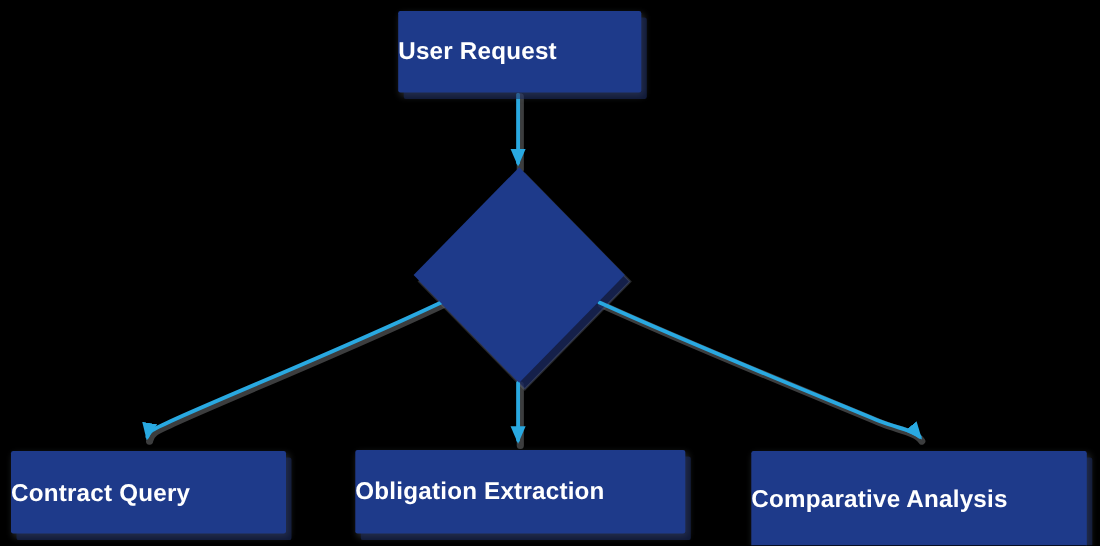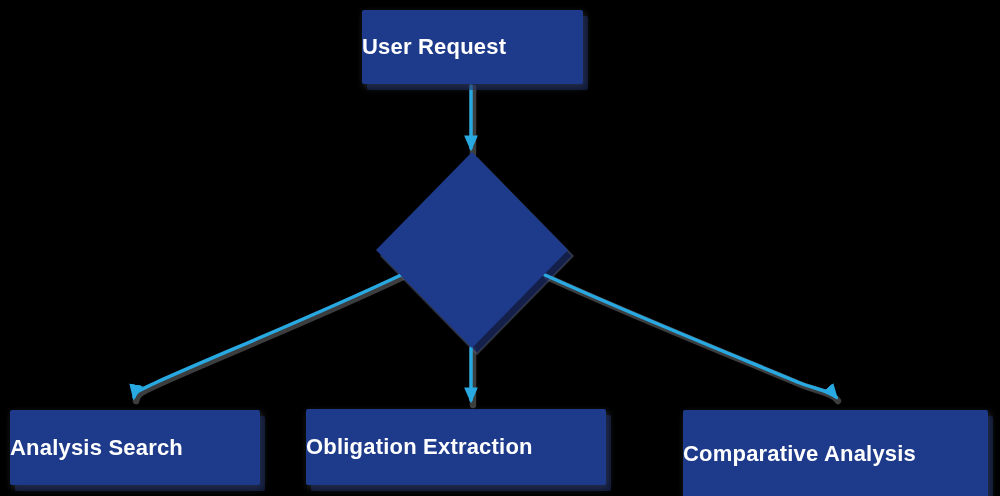--- a/index.html
+++ b/index.html
@@ -19,21 +19,21 @@
     position:absolute;
     display:flex;align-items:center;justify-content:flex-start;
     background:var(--node-fill,#1e3a8a);
     color:var(--node-text,#fff);
     font-size:22px;font-weight:600;letter-spacing:.2px;
     border-radius:2px;
     box-shadow:5px 6px 0 rgba(28,44,98,.55), 2px 3px 7px rgba(122,126,132,.38);
   }
   #node-user-request{left:362px;top:10px;width:221px;height:74px;}
   #node-contract-search{left:10px;top:410px;width:250px;height:75px;}
-  #node-obligation-extraction{left:306px;top:409px;width:300px;height:76px;}
+  #node-obligation-extraction{left:323px;top:409px;width:300px;height:76px;}
   #node-comparative-analysis{left:683px;top:410px;width:305px;height:88px;}
   .diamond-label{
     position:absolute;left:377px;top:153px;width:191px;height:194px;
     display:flex;align-items:center;justify-content:center;
     color:var(--node-text,#fff);
     font-size:22px;font-weight:600;letter-spacing:.2px;
     pointer-events:none;
   }
   .edge-shadow{
     stroke:var(--edge-shadow,#77797c);
@@ -77,21 +77,21 @@
     <path class="edge" marker-end="url(#arrow)" d="M545,275 C640,318 745,360 800,383 C815,389 831,391 836,397"></path>
 
     <polygon class="diamond" points="472,152 568,250 472,348 376,250"></polygon>
   </svg>
 
   <div class="node" id="node-user-request">
     <span>User Request</span>
   </div>
 
   <div class="node" id="node-contract-search">
-    <span>Analysis Search</span>
+    <span>Contract Query</span>
   </div>
 
   <div class="node" id="node-obligation-extraction">
     <span>Obligation Extraction</span>
   </div>
 
   <div class="node" id="node-comparative-analysis">
     <span>Comparative Analysis</span>
   </div>
 

